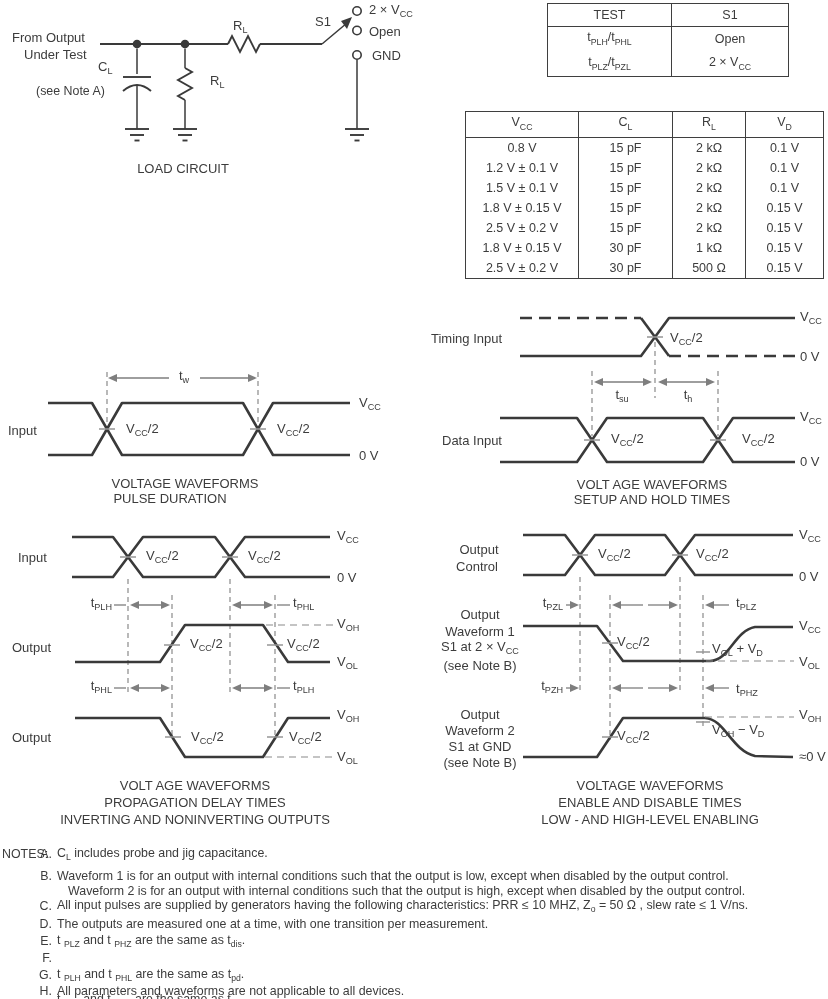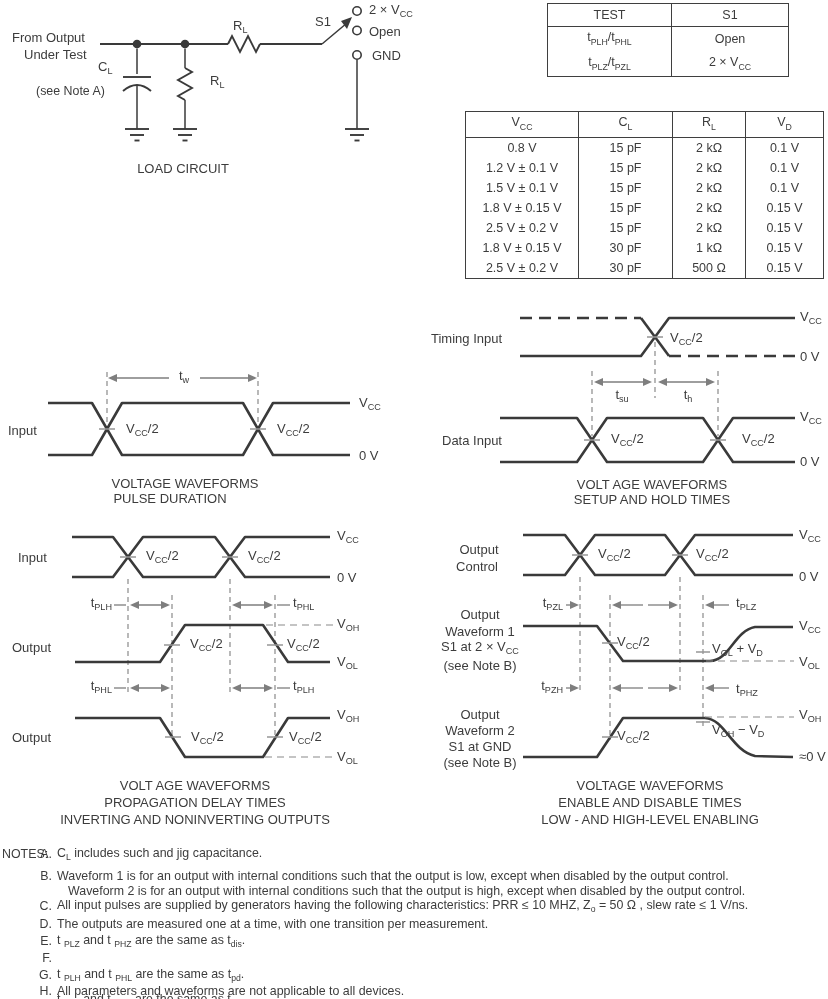--- a/index.html
+++ b/index.html
@@ -358,21 +358,21 @@
   <div class="lb" style="left:617px;top:737px"><span>V</span><sub>CC</sub><span>/2</span></div>
   <div class="lb" style="left:712px;top:731px"><span>V</span><sub>OH</sub><span> − </span><span>V</span><sub>D</sub></div>
   <div class="lb" style="left:799px;top:716px"><span>V</span><sub>OH</sub></div>
   <div class="lb" style="left:799px;top:756px"><span>≈0 V</span></div>
   <div class="cap" style="left:650px;top:779px">VOLTAGE WAVEFORMS</div>
   <div class="cap" style="left:650px;top:796px">ENABLE AND DISABLE TIMES</div>
   <div class="cap" style="left:650px;top:813px">LOW - AND HIGH-LEVEL ENABLING</div>
 
   <div class="note" style="left:2px;top:854px">NOTES:</div>
   <div class="note np" style="left:36px;top:854px">A.</div>
-  <div class="note" style="left:57px;top:854px"><span>C</span><sub>L</sub><span> includes such and jig capacitance.</span></div>
+  <div class="note" style="left:57px;top:854px"><span>C</span><sub>L</sub><span> includes probe and jig capacitance.</span></div>
   <div class="note np" style="left:36px;top:876px">B.</div>
   <div class="note" style="left:57px;top:876px"><span>Waveform 1 is for an output with internal conditions such that the output is low, except when disabled by the output control.</span></div>
   <div class="note" style="left:68px;top:891px"><span>Waveform 2 is for an output with internal conditions such that the output is high, except when disabled by the output control.</span></div>
   <div class="note np" style="left:36px;top:906px">C.</div>
   <div class="note" style="left:57px;top:906px"><span>All input pulses are supplied by generators having the following characteristics: PRR ≤ 10 MHZ, Z</span><sub>o</sub><span> = 50 Ω , slew rate ≤ 1 V/ns.</span></div>
   <div class="note np" style="left:36px;top:924px">D.</div>
   <div class="note" style="left:57px;top:924px"><span>The outputs are measured one at a time, with one transition per measurement.</span></div>
   <div class="note np" style="left:36px;top:941px">E.</div>
   <div class="note" style="left:57px;top:941px"><span>t </span><sub>PLZ</sub><span> and t </span><sub>PHZ</sub><span> are the same as t</span><sub>dis</sub><span>.</span></div>
   <div class="note np" style="left:36px;top:958px">F.</div>

